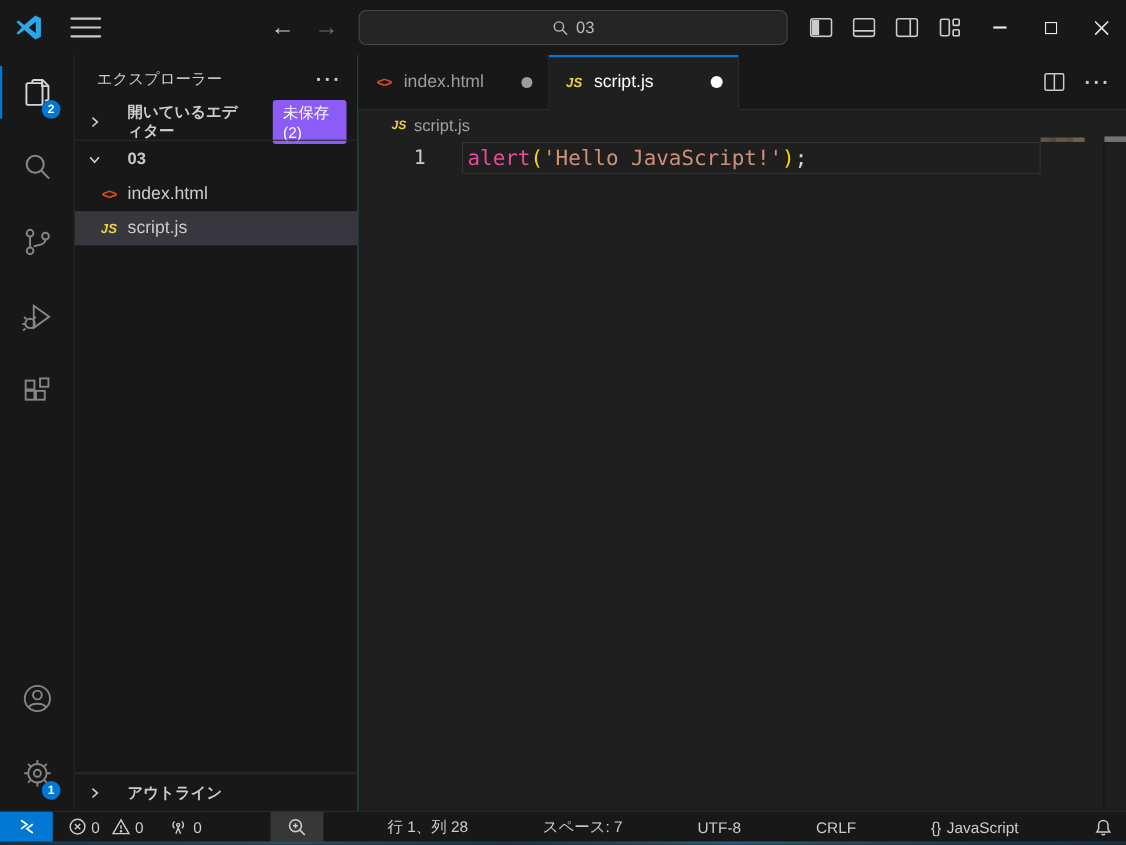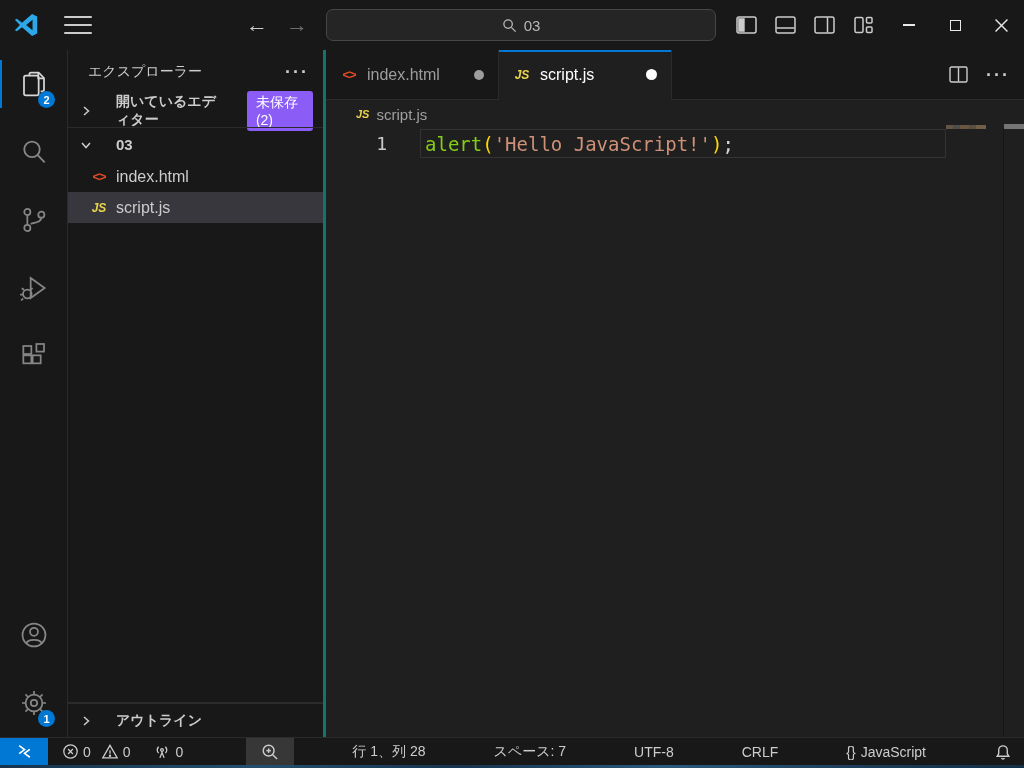--- a/index.html
+++ b/index.html
@@ -32,21 +32,21 @@
     flex-direction:column; }
   .ab-item { height:68px; display:flex; align-items:center; justify-content:center; position:relative; cursor:pointer; }
   .ab-item svg { stroke:#868686; }
   .ab-item.active svg { stroke:#d7d7d7; }
   .ab-item.active::before { content:""; position:absolute; left:0; top:10px; bottom:10px; width:2px; background:#0078d4; }
   .ab-badge { position:absolute; right:12px; bottom:10px; min-width:17px; height:17px; padding:0 3px;
     border-radius:9px; background:#0078d4; color:#fff; font-size:11px; font-weight:bold; display:flex;
     align-items:center; justify-content:center; }
   .ab-spacer { flex:1; }
 
-  .sidebar { width:258px; background:#181818; border-right:3px solid #0f766e; display:flex; flex-direction:column; font-size:14px; }
+  .sidebar { width:258px; background:#181818; border-right:1px solid #0f766e; display:flex; flex-direction:column; font-size:14px; }
   .sb-header { height:44px; display:flex; align-items:center; padding:0 14px 0 20px; color:#cccccc; }
   .sb-header .title { flex:1; font-size:14px; }
   .sb-more { font-size:18px; font-weight:bold; letter-spacing:2px; color:#cccccc; cursor:pointer; line-height:10px; }
   .sb-row { height:33px; display:flex; align-items:center; padding:0 10px; gap:22px; cursor:pointer; }
   .sb-row .chev { width:16px; height:16px; flex:none; display:flex; align-items:center; justify-content:center; }
   .sb-row.bold { font-weight:bold; }
   .oe-badge { margin-left:auto; background:#8b5cf6; color:#ffffff; font-size:14px; padding:3px 9px;
     border-radius:3px; font-weight:normal; }
   .sb-sep { border-top:1px solid #2b2b2b; }
   .file-row { height:31px; display:flex; align-items:center; padding-left:22px; gap:8px; font-size:16px;
@@ -283,21 +283,21 @@
 
       <div class="breadcrumb">
         <span class="bc-js">JS</span>
         <span>script.js</span>
       </div>
 
       <div class="code-area">
         <div class="code-row">
           <div class="cur-line"></div>
           <div class="gutter">1</div>
-          <div class="code-text"><span style="color: #84cc16;">alert</span><span style="color: rgb(255, 215, 0);">(</span><span style="color: rgb(206, 145, 120);">'Hello JavaScript!'</span><span style="color: rgb(255, 215, 0);">)</span><span style="color: rgb(212, 212, 212);">;</span></div>
+          <div class="code-text"><span style="color: #ec4899;">alert</span><span style="color: rgb(255, 215, 0);">(</span><span style="color: rgb(206, 145, 120);">'Hello JavaScript!'</span><span style="color: rgb(255, 215, 0);">)</span><span style="color: rgb(212, 212, 212);">;</span></div>
         </div>
         <div class="minimap-sliver"></div>
         <div class="ruler-line"></div>
         <div class="ruler-cursor"></div>
       </div>
     </div>
   </div>
 
   <div class="statusbar">
     <div class="sb-item remote">

